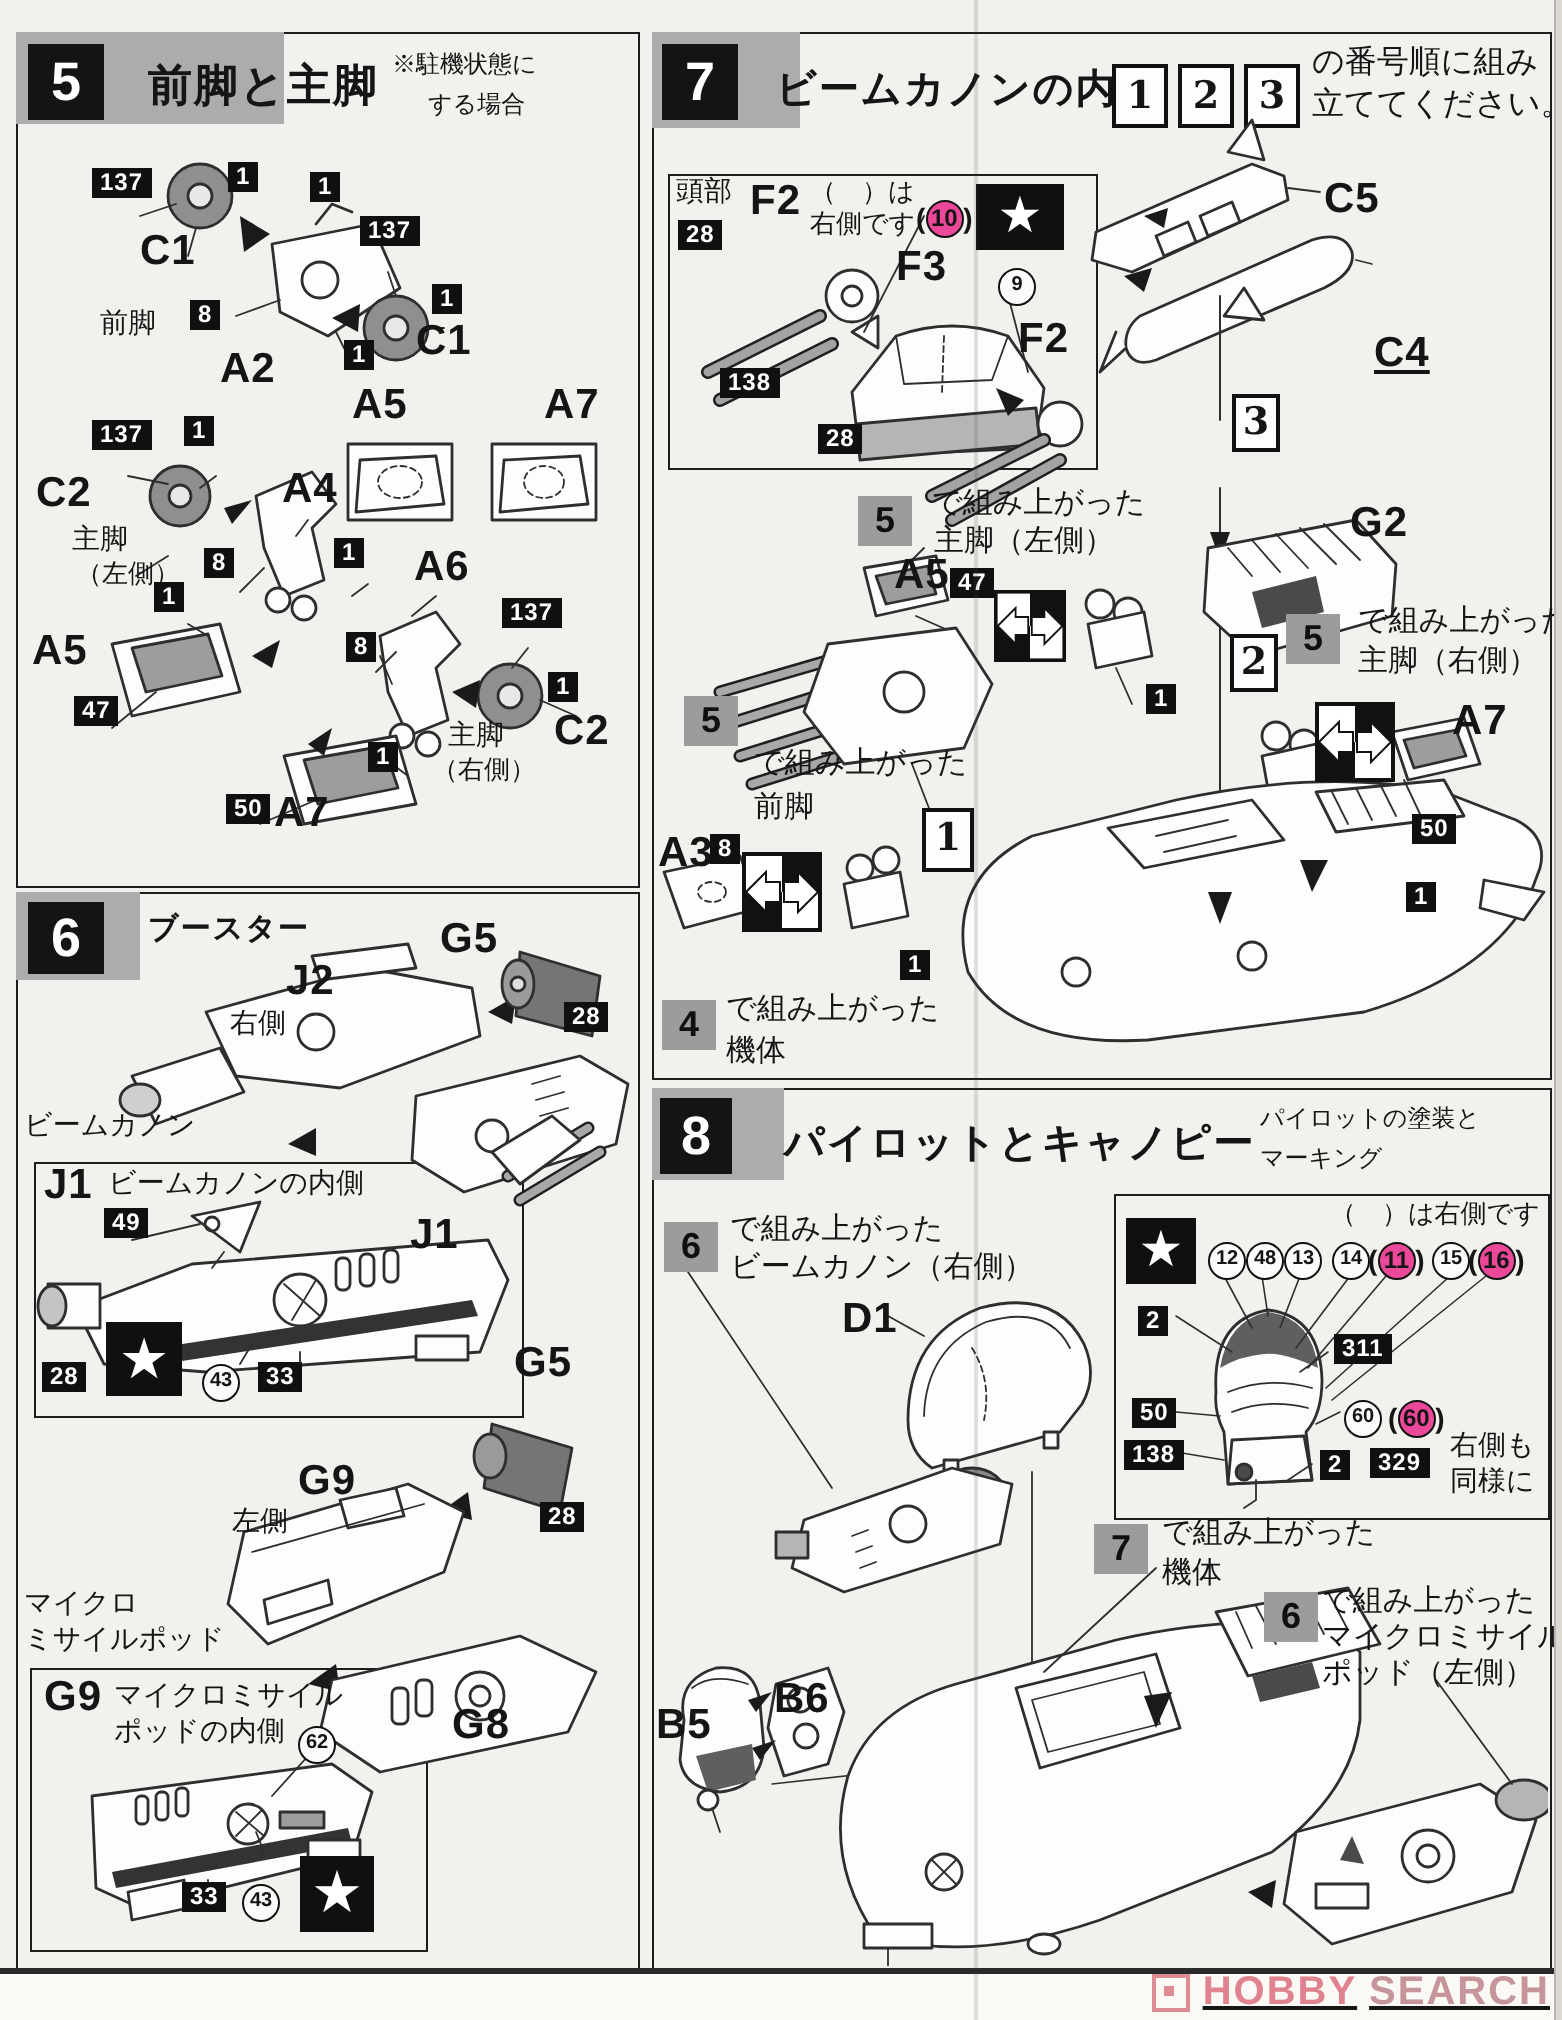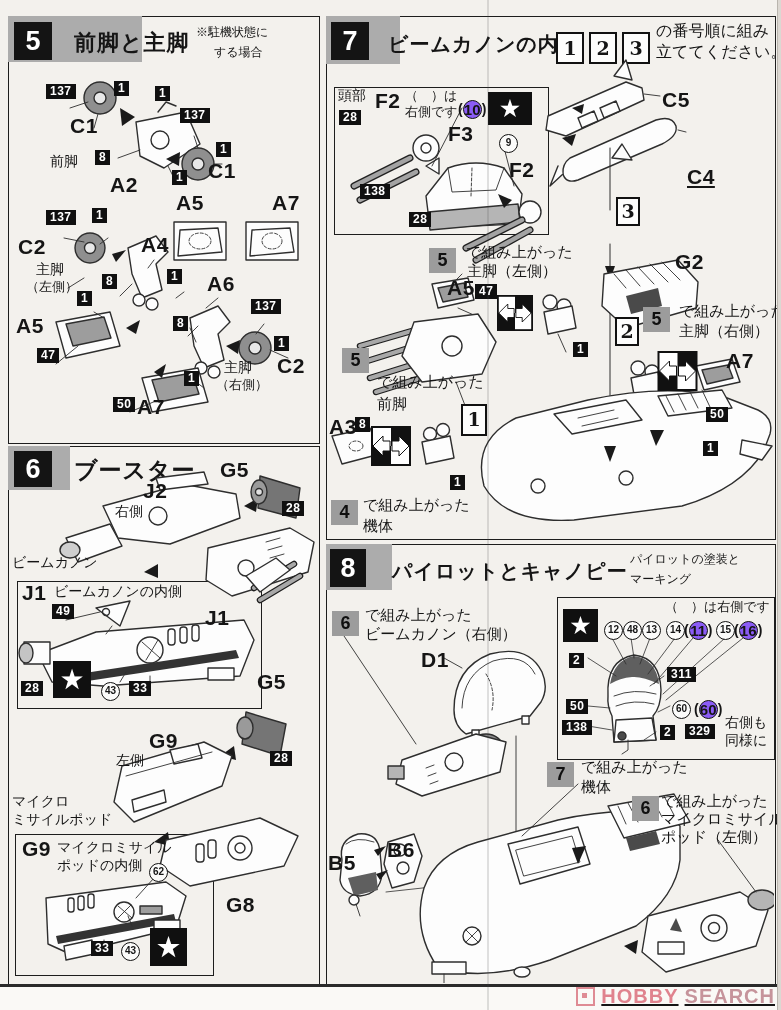--- a/index.html
+++ b/index.html
@@ -12,21 +12,21 @@
   .sec-note{position:absolute;font-size:12px;white-space:nowrap;}
   .art{position:absolute;}
   #label-layer{position:absolute;left:0;top:0;width:781px;height:1010px;pointer-events:none;}
   .lb{position:absolute;white-space:nowrap;line-height:1.05;}
   .pn{background:#101010;color:#fff;font-size:12px;font-weight:700;padding:1px 4px;letter-spacing:.5px;}
   .part{font-size:21px;font-weight:700;letter-spacing:.5px;}
   .jp{font-size:14px;}
   .circ{width:17px;height:17px;border:1.5px solid #111;border-radius:50%;background:#fbfbfa;display:flex;align-items:center;justify-content:center;font-size:10px;font-weight:700;}
   .circp{display:flex;align-items:center;font-weight:700;}
   .circp .par{font-size:14px;}
-  .circp .c{width:17px;height:17px;border:1.5px solid #111;border-radius:50%;background:#8b5cf6;display:flex;align-items:center;justify-content:center;font-size:15px;font-weight:700;}
+  .circp .c{width:17px;height:17px;border:1.5px solid #111;border-radius:50%;background:#ec4899;display:flex;align-items:center;justify-content:center;font-size:12px;font-weight:700;}
   .step{width:20px;height:25px;border:2px solid #111;background:#fdfdfc;display:flex;align-items:center;justify-content:center;font-family:"DejaVu Serif",serif;font-size:19px;font-weight:700;}
   .ref{width:27px;height:25px;background:#9c9c9c;display:flex;align-items:center;justify-content:center;font-size:18px;font-weight:700;color:#101010;}
   .star{background:#101010;color:#fff;display:flex;align-items:center;justify-content:center;font-size:26px;}
   .mirror svg{display:block;width:100%;height:100%;}
   #fold-line{position:absolute;left:487px;top:0;width:1.5px;height:1010px;background:rgba(70,70,70,.16);z-index:50;}
   #page-edge{position:absolute;left:777px;top:0;width:4px;height:1010px;background:#dcd8d2;border-left:1px solid #b9b5ae;z-index:40;}
   #bottom-rule{position:absolute;left:0;top:984px;width:781px;height:2.5px;background:#2a2a2a;z-index:30;}
   #below-page{position:absolute;left:0;top:987px;width:781px;height:23px;background:#faf9f6;}
   #watermark{position:absolute;top:985px;right:6px;height:23px;display:flex;align-items:center;gap:6px;z-index:60;font-weight:700;font-size:20px;letter-spacing:1px;text-decoration:underline;}
   #watermark .wm-logo{width:15px;height:15px;border:2.5px solid #df8b94;display:inline-block;position:relative;}
@@ -48,21 +48,21 @@
 <div class="subbox" style="left:557px;top:597px;width:216px;height:161px;"></div>
 
 <div class="sec-bar" style="left:8px;top:16px;width:134px;height:46px;"></div>
 <div class="sec-num" style="left:14px;top:22px;width:38px;height:38px;">5</div>
 <div class="sec-title" style="left:74px;top:28px;font-size:22px;">前脚と主脚</div>
 <div class="sec-note" style="left:196px;top:24px;">※駐機状態に</div>
 <div class="sec-note" style="left:214px;top:44px;">する場合</div>
 
 <div class="sec-bar" style="left:8px;top:446px;width:62px;height:44px;"></div>
 <div class="sec-num" style="left:14px;top:451px;width:38px;height:36px;">6</div>
-<div class="sec-title" style="left:74px;top:455px;font-size:23px;">ブースター</div>
+<div class="sec-title" style="left:74px;top:455px;font-size:15px;">ブースター</div>
 
 <div class="sec-bar" style="left:326px;top:16px;width:74px;height:48px;"></div>
 <div class="sec-num" style="left:331px;top:22px;width:38px;height:38px;">7</div>
 <div class="sec-title" style="left:388px;top:31px;font-size:20px;">ビームカノンの内側</div>
 <div class="step" style="position:absolute;left:556px;top:32px;width:24px;height:28px;">1</div>
 <div class="step" style="position:absolute;left:589px;top:32px;width:24px;height:28px;">2</div>
 <div class="step" style="position:absolute;left:622px;top:32px;width:24px;height:28px;">3</div>
 <div class="sec-note" style="left:656px;top:21px;font-size:16px;">の番号順に組み</div>
 <div class="sec-note" style="left:656px;top:42px;font-size:16px;">立ててください。</div>
 
@@ -305,21 +305,21 @@
     <div class="lb pn" style="left: 172px; top: 170px;">1</div>
     <div class="lb pn" style="left: 216px; top: 142px;">1</div>
     <div class="lb part" style="left: 208px; top: 160px;">C1</div>
     <div class="lb part" style="left: 176px; top: 192px;">A5</div>
     <div class="lb part" style="left: 272px; top: 192px;">A7</div>
     <div class="lb pn" style="left: 46px; top: 210px;">137</div>
     <div class="lb pn" style="left: 92px; top: 208px;">1</div>
     <div class="lb part" style="left: 18px; top: 236px;">C2</div>
     <div class="lb part" style="left: 141px; top: 234px;">A4</div>
     <div class="lb jp" style="left: 36px; top: 262px;">主脚</div>
-    <div class="lb jp" style="left: 26px; top: 280px; font-size: 13px;">（左側）</div>
+    <div class="lb jp" style="left: 38px; top: 280px; font-size: 13px;">（左側）</div>
     <div class="lb pn" style="left: 102px; top: 274px;">8</div>
     <div class="lb pn" style="left: 167px; top: 269px;">1</div>
     <div class="lb part" style="left: 207px; top: 273px;">A6</div>
     <div class="lb pn" style="left: 77px; top: 291px;">1</div>
     <div class="lb pn" style="left: 251px; top: 299px;">137</div>
     <div class="lb part" style="left: 16px; top: 315px;">A5</div>
     <div class="lb pn" style="left: 37px; top: 348px;">47</div>
     <div class="lb pn" style="left: 173px; top: 316px;">8</div>
     <div class="lb pn" style="left: 274px; top: 336px;">1</div>
     <div class="lb part" style="left: 277px; top: 355px;">C2</div>
@@ -410,21 +410,21 @@
     <div class="lb pn" style="left: 21px; top: 681px;">28</div>
     <div class="lb star" style="left: 53px; top: 661px; width: 38px; height: 37px; font-size: 28px;">★</div>
     <div class="lb circ" style="left: 101px; top: 682px;">43</div>
     <div class="lb pn" style="left: 129px; top: 681px;">33</div>
     <div class="lb part" style="left: 257px; top: 671px;">G5</div>
     <div class="lb pn" style="left: 270px; top: 751px;">28</div>
     <div class="lb part" style="left: 149px; top: 730px;">G9</div>
     <div class="lb jp" style="left: 116px; top: 753px;">左側</div>
     <div class="lb jp" style="left: 12px; top: 794px;">マイクロ</div>
     <div class="lb jp" style="left: 12px; top: 812px;">ミサイルポッド</div>
-    <div class="lb part" style="left: 226px; top: 894px; text-align: center;">G8</div>
+    <div class="lb part" style="left: 226px; top: 852px; text-align: center;">G8</div>
     <div class="lb part" style="left: 22px; top: 838px;">G9</div>
     <div class="lb jp" style="left: 57px; top: 840px; font-size: 14px;">マイクロミサイル</div>
     <div class="lb jp" style="left: 57px; top: 858px; font-size: 14px;">ポッドの内側</div>
     <div class="lb circ" style="left: 149px; top: 863px;">62</div>
     <div class="lb pn" style="left: 91px; top: 941px;">33</div>
     <div class="lb circ" style="left: 121px; top: 942px;">43</div>
     <div class="lb star" style="left: 150px; top: 928px; width: 37px; height: 38px; font-size: 29px;">★</div>
     <div class="lb ref" style="left: 332px; top: 611px;">6</div>
     <div class="lb jp" style="left: 365px; top: 607px; font-size: 15px;">で組み上がった</div>
     <div class="lb jp" style="left: 365px; top: 626px; font-size: 15px;">ビームカノン（右側）</div>

